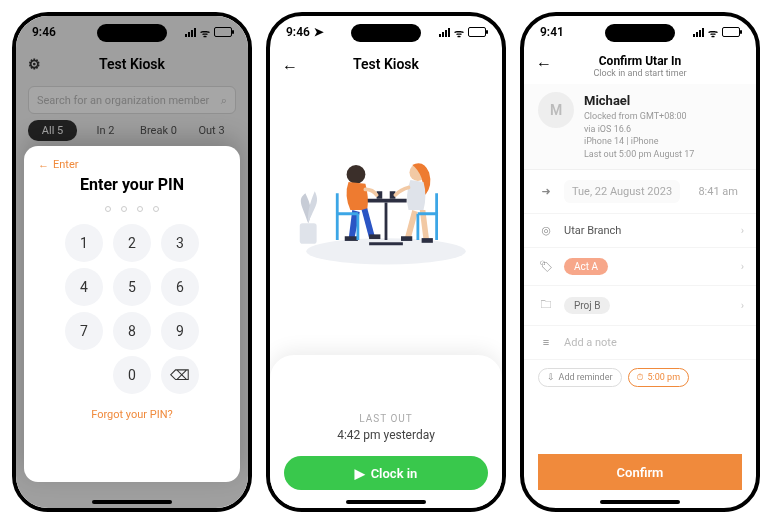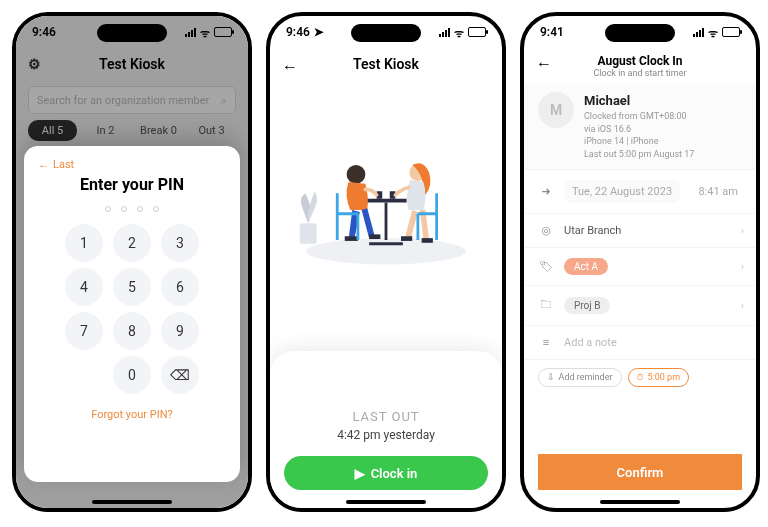--- a/index.html
+++ b/index.html
@@ -119,21 +119,21 @@
     margin-top:20px; height:190px;
     display:flex; align-items:center; justify-content:center;
   }
   .phone2 .bottom-sheet {
     position:absolute; bottom:0; left:0; right:0;
     background:#fff; border-top-left-radius:24px; border-top-right-radius:24px;
     box-shadow:0 -4px 20px rgba(0,0,0,0.08);
     padding:18px 14px 18px;
     display:flex; flex-direction:column; align-items:center;
   }
-  .phone2 .last-out-lbl { font-size:13px; color:#aaa; letter-spacing:1px; }
+  .phone2 .last-out-lbl { font-size:10px; color:#aaa; letter-spacing:1px; }
   .phone2 .last-out-val { font-size:12px; font-weight:400; margin-top:4px; color:#444;}
   .phone2 .clockin-btn {
     margin-top:14px; width:100%; height:34px; background:#39c84c; color:#fff;
     border-radius:18px; display:flex; align-items:center; justify-content:center; gap:6px; font-size:13px; font-weight:600;
   }
   
   .illus-svg { width: 190px; height: 150px; }
 
   
   .phone3 .nav {
@@ -214,21 +214,21 @@
       <div class="tab">In 2</div>
       <div class="tab">Break 0</div>
       <div class="tab">Out 3</div>
     </div>
   </div>
   <div class="dimmer"></div>
 
   <div class="modal">
     <div class="back-row">
       <span>←</span>
-      <span>Last</span>
+      <span>Enter</span>
     </div>
     <div class="pin-title">Enter your PIN</div>
     <div class="dots">
         <span></span>
         <span></span>
         <span></span>
         <span></span>
       </div>
     <div class="keypad">
       <div class="key">1</div>
@@ -335,21 +335,21 @@
           <span></span>
           <span></span>
           <span></span>
         </span>
       <span class="wifi">ᯤ</span>
       <span class="battery"><span class="fill"></span></span>
     </div>
   </div>
   <div class="nav">
     <span class="backbtn">←</span>
-    <span class="title">August Clock In</span>
+    <span class="title">Confirm Utar In</span>
     <span class="subtitle">Clock in and start timer</span>
   </div>
 
   <div class="user-card">
     <div class="avatar">M</div>
     <div class="user-meta">
       <div class="uname">Michael</div>
       <div>Clocked from GMT+08:00</div>
       <div>via iOS 16.6</div>
       <div>iPhone 14 | iPhone</div>

